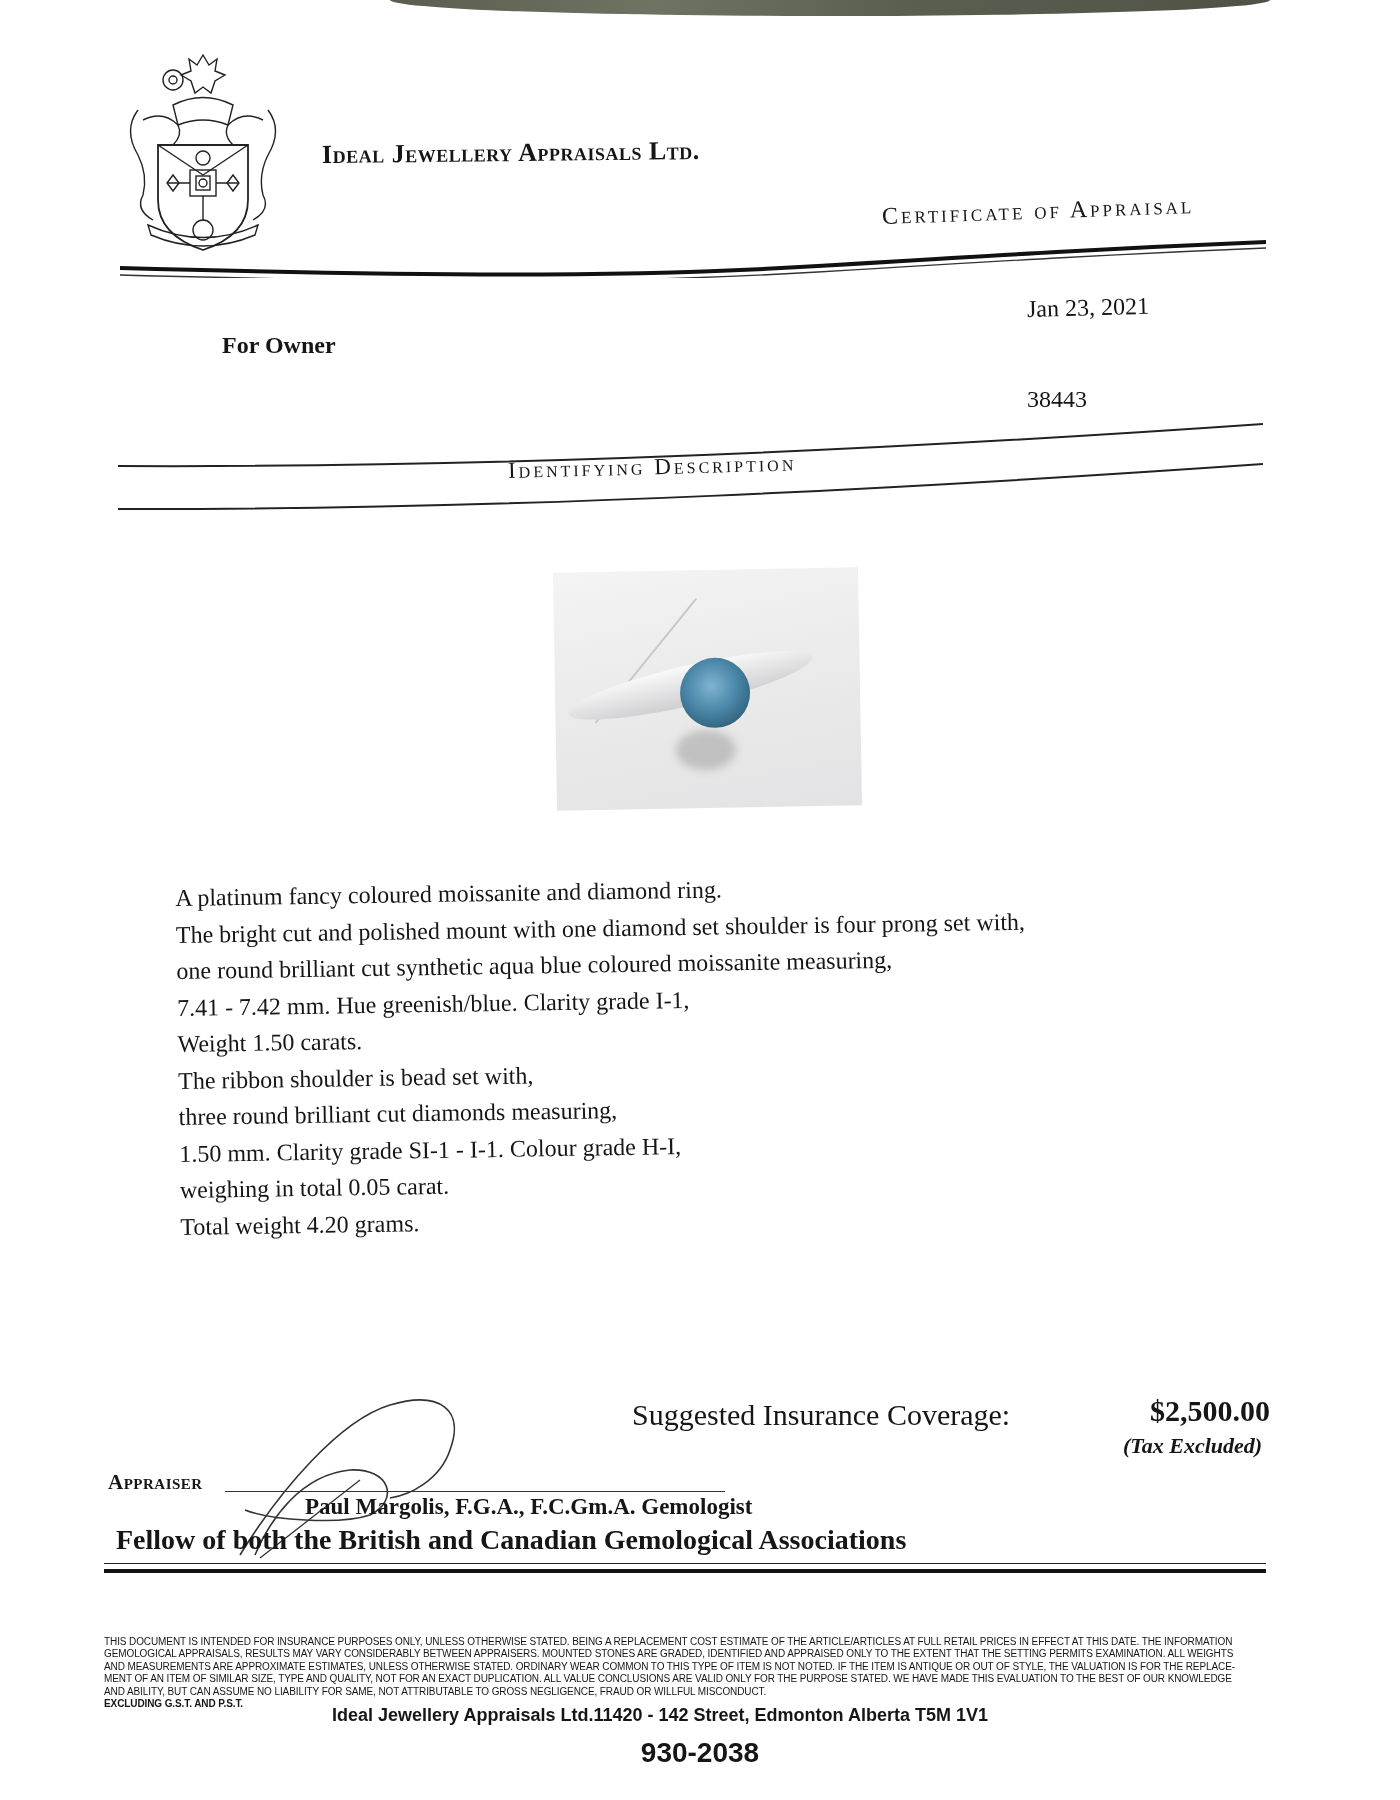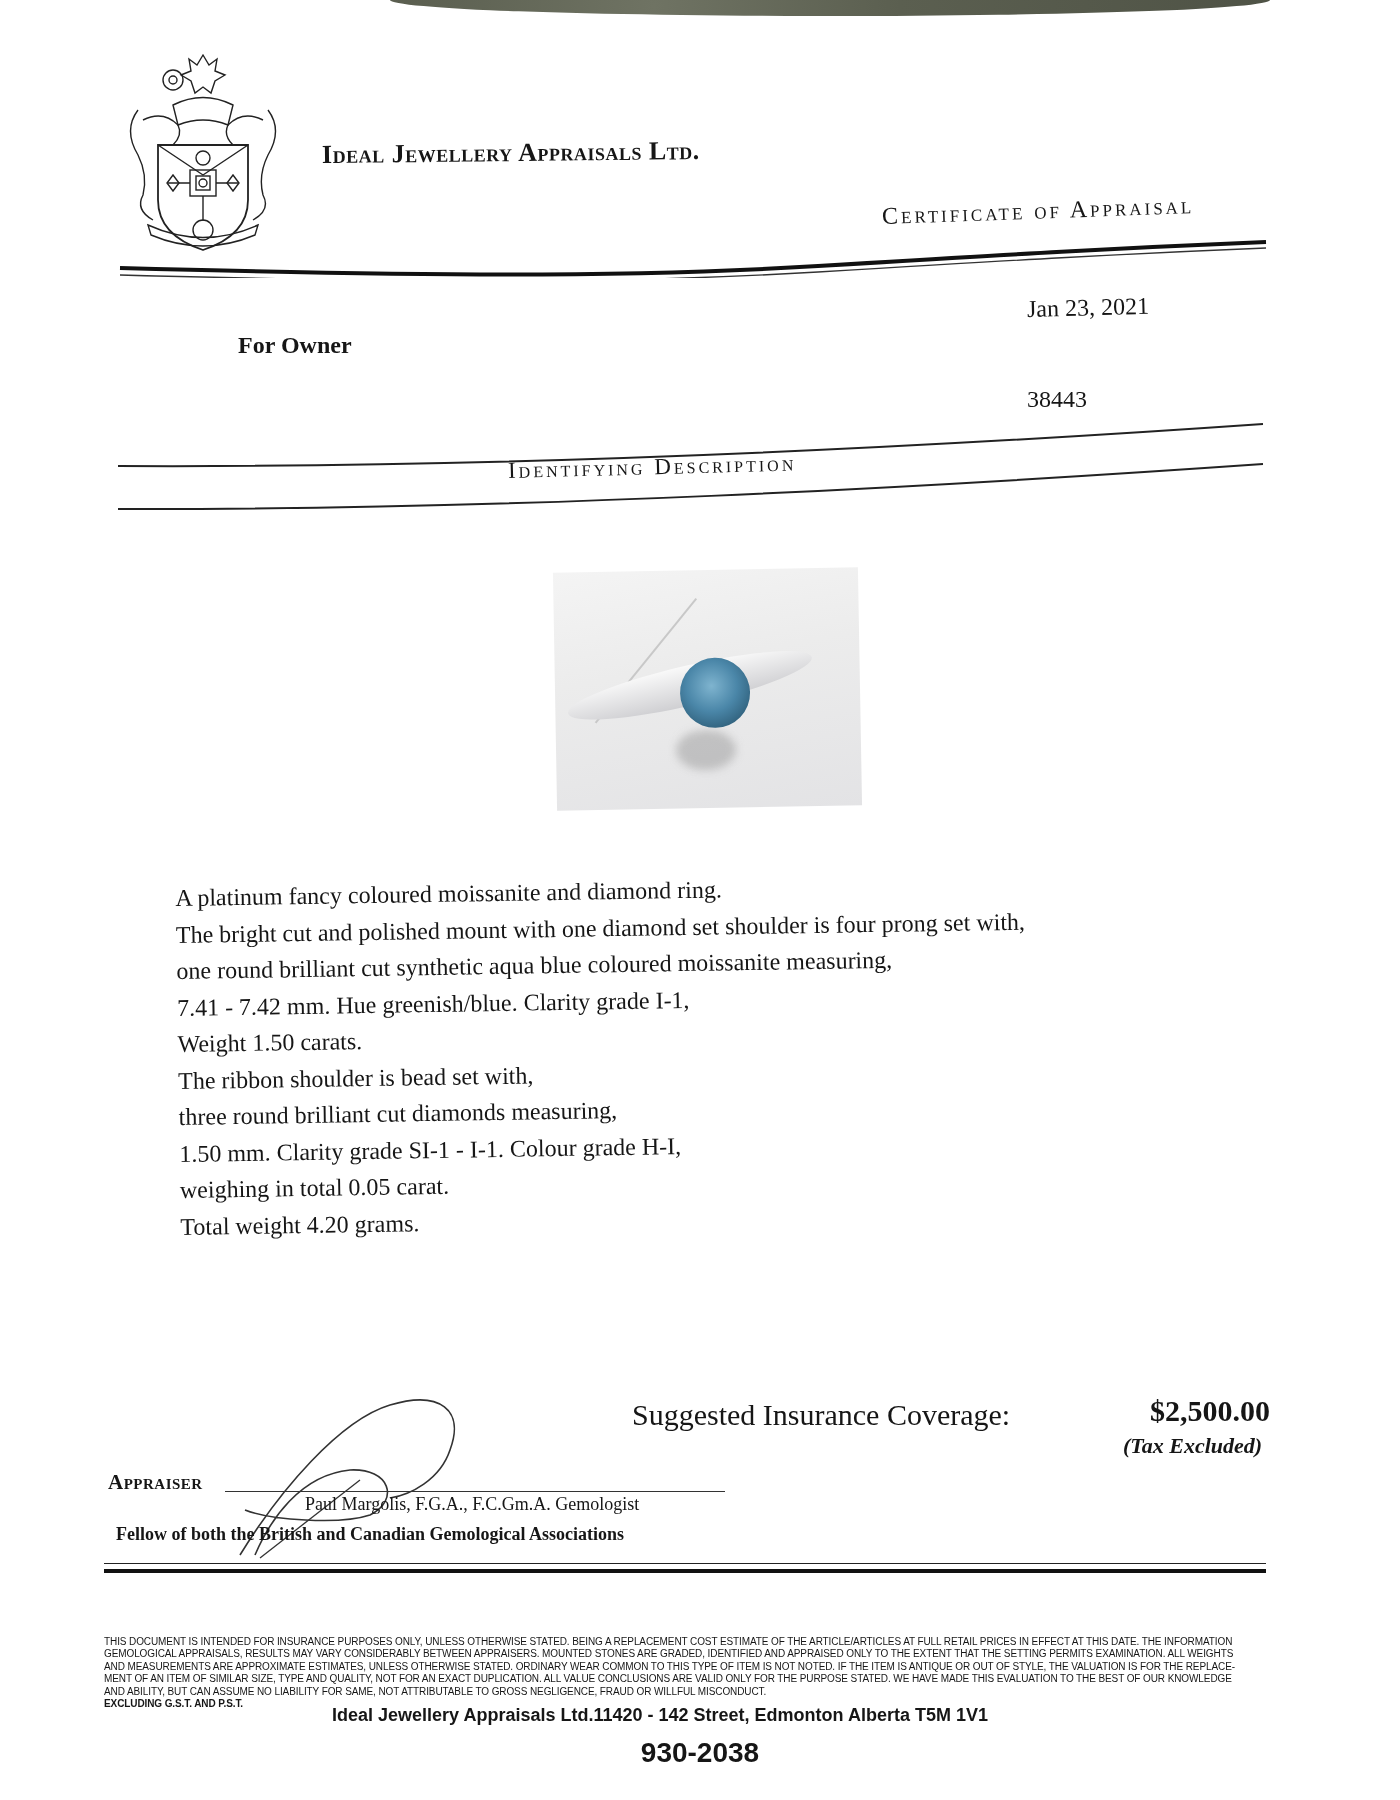--- a/index.html
+++ b/index.html
@@ -13,21 +13,21 @@
     border-radius: 0 0 50% 50% / 0 0 100% 100%; }
 
   
   .crest { left: 118px; top: 50px; width: 170px; height: 210px; }
 
   .company-name { left: 322px; top: 140px; font-size: 26px; font-weight: bold;
     letter-spacing: 0.5px; font-variant: small-caps; transform: rotate(-0.6deg); transform-origin: left; }
   .cert-title { left: 882px; top: 203px; font-size: 24px; letter-spacing: 3px;
     font-variant: small-caps; transform: rotate(-2deg); transform-origin: left; }
 
-  .for-owner { left: 222px; top: 332px; font-size: 24px; font-weight: bold; margin-left: 16px; }
+  .for-owner { left: 222px; top: 332px; font-size: 24px; font-weight: bold; }
   .date { left: 1027px; top: 296px; font-size: 24px; transform: rotate(-1.5deg); transform-origin: left; }
   .cert-no { left: 1027px; top: 386px; font-size: 24px; }
 
   .section-title { left: 508px; top: 458px; font-size: 23px; letter-spacing: 3px;
     font-variant: small-caps; transform: rotate(-1.5deg); transform-origin: left; }
 
   
   .photo { left: 555px; top: 570px; width: 305px; height: 238px;
     background: linear-gradient(170deg, #f4f4f4 0%, #ececec 40%, #e3e3e5 100%);
     transform: rotate(-1deg); overflow: hidden; }
@@ -42,22 +42,22 @@
 
   .description { left: 175px; top: 880px; font-size: 24px; line-height: 36.5px;
     transform: rotate(-0.9deg); transform-origin: left top; }
   .description div { white-space: nowrap; }
 
   .coverage-label { left: 632px; top: 1398px; font-size: 30px; }
   .coverage-amount { left: 1150px; top: 1394px; font-size: 30px; font-weight: bold; }
   .tax-note { left: 1123px; top: 1433px; font-size: 22px; font-weight: bold; font-style: italic; }
 
   .appraiser-label { left: 108px; top: 1470px; font-size: 21px; font-weight: bold; font-variant: small-caps; letter-spacing: 0.5px; }
-  .appraiser-name { left: 305px; top: 1494px; font-size: 18px; font-weight: normal; }
-  .appraiser-fellow { left: 116px; top: 1524px; font-size: 18px; font-weight: bold; }
+  .appraiser-name { left: 305px; top: 1494px; font-size: 23px; font-weight: bold; }
+  .appraiser-fellow { left: 116px; top: 1524px; font-size: 28px; font-weight: bold; }
   .signature { left: 200px; top: 1380px; width: 280px; height: 180px; }
 
   .disclaimer { left: 104px; top: 1636px; width: 1162px; font-family: "Liberation Sans", sans-serif;
     font-size: 10px; line-height: 12.4px; text-transform: uppercase; letter-spacing: -0.1px; }
   .disclaimer .tax { font-weight: bold; }
   .footer-address { left: 0; width: 1320px; text-align: center; top: 1705px;
     font-family: "Liberation Sans", sans-serif; font-weight: bold; font-size: 18px; }
   .footer-phone { left: 0; width: 1400px; text-align: center; top: 1737px;
     font-family: "Liberation Sans", sans-serif; font-weight: bold; font-size: 28px; }
 </style>

